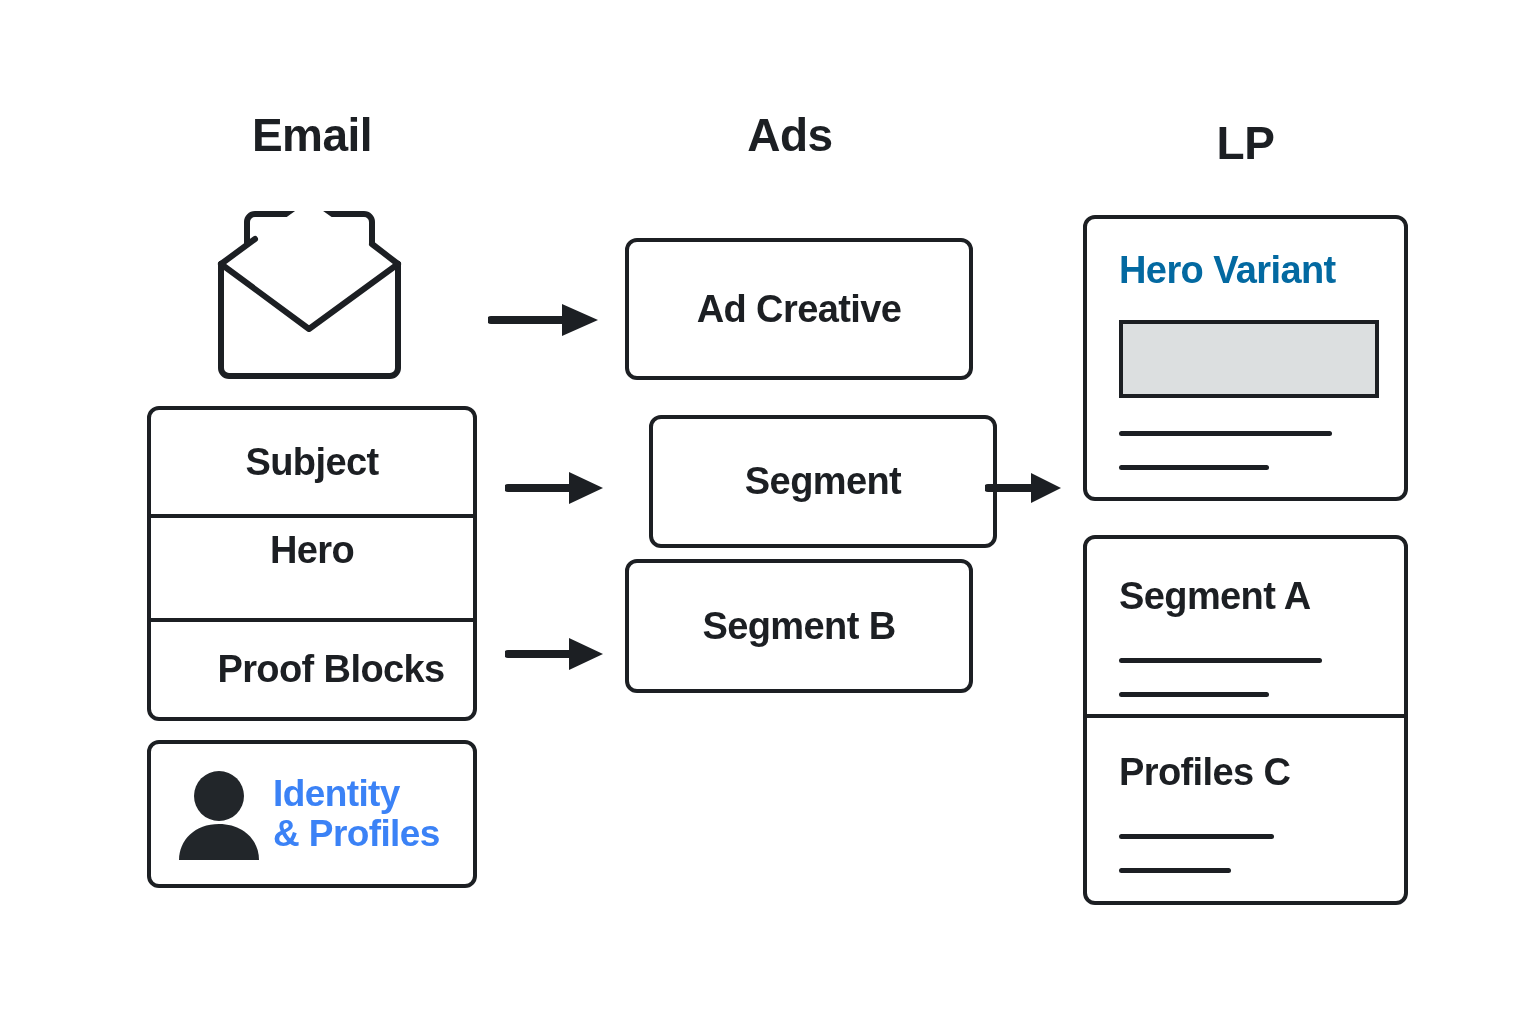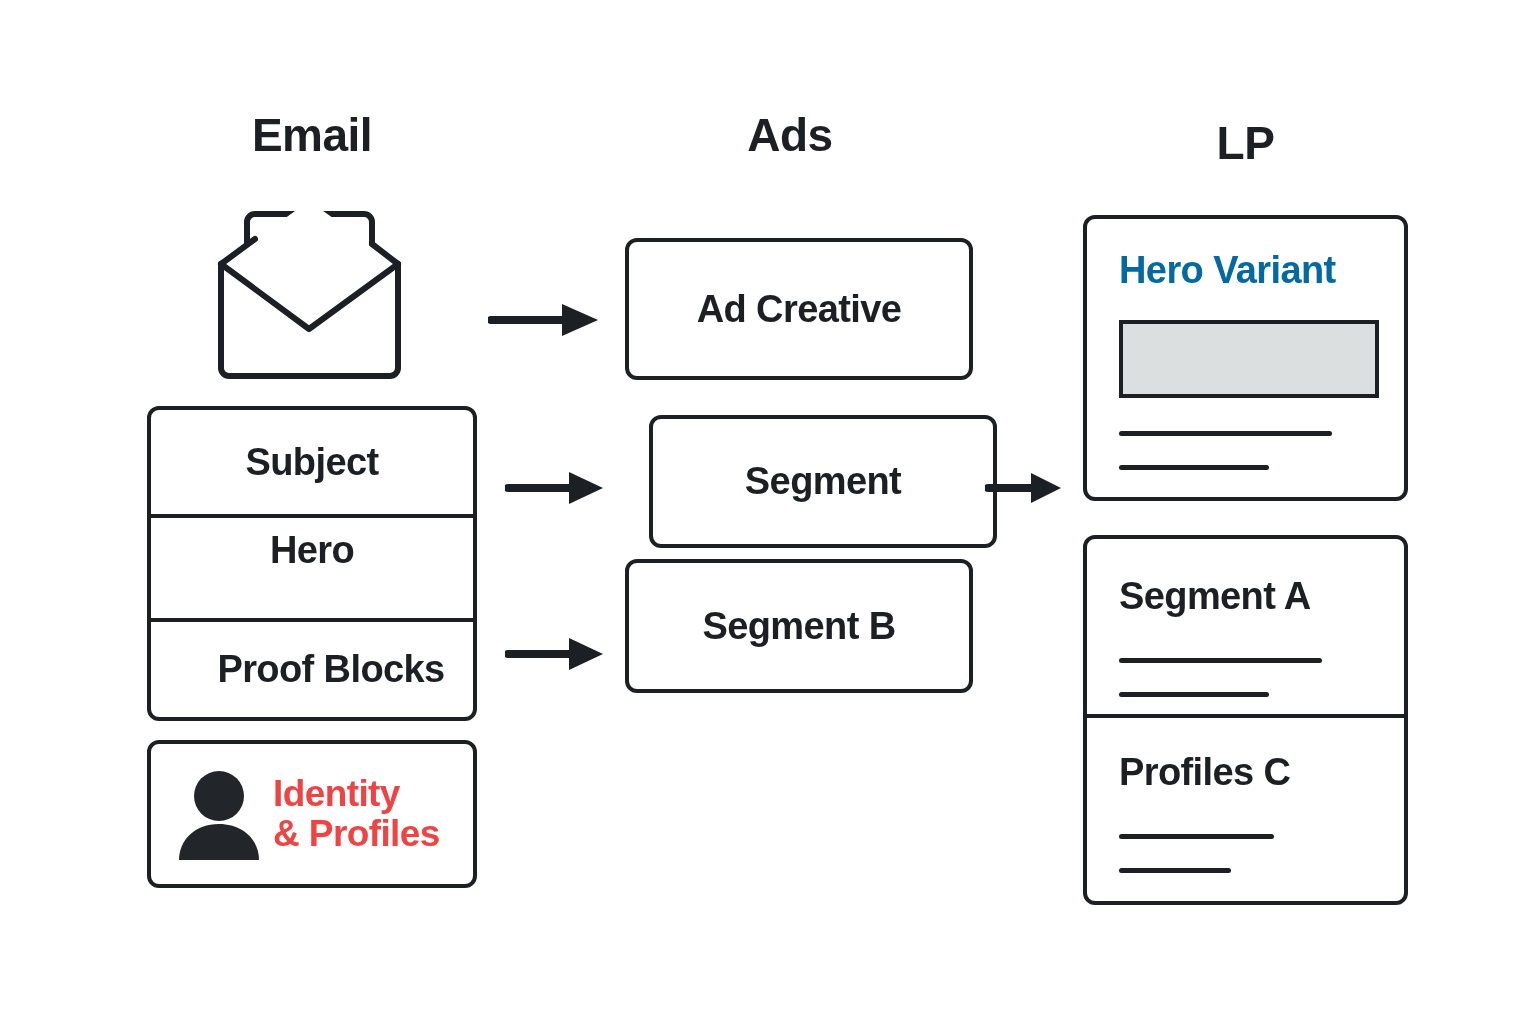--- a/index.html
+++ b/index.html
@@ -98,21 +98,21 @@
     width: 88px;
     height: 96px;
     flex: 0 0 auto;
     margin-right: 10px;
   }
   #identity-text {
     font-size: 37px;
     font-weight: bold;
     line-height: 1.08;
     letter-spacing: -0.6px;
-    color: #ef4444;
+    color: #3b82f6;
   }
   #identity-text div { white-space: nowrap; }
 
   
   .ads-box {
     left: 625px;
     width: 348px;
     display: flex;
     align-items: center;
     justify-content: center;

